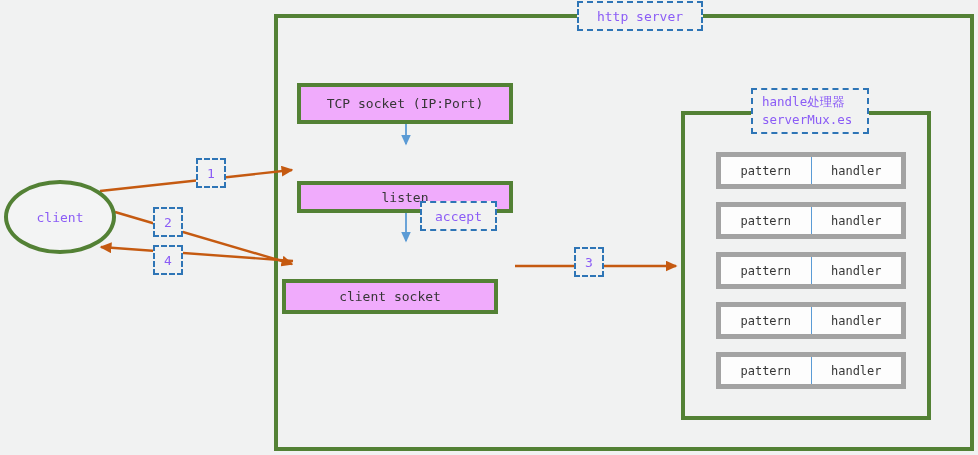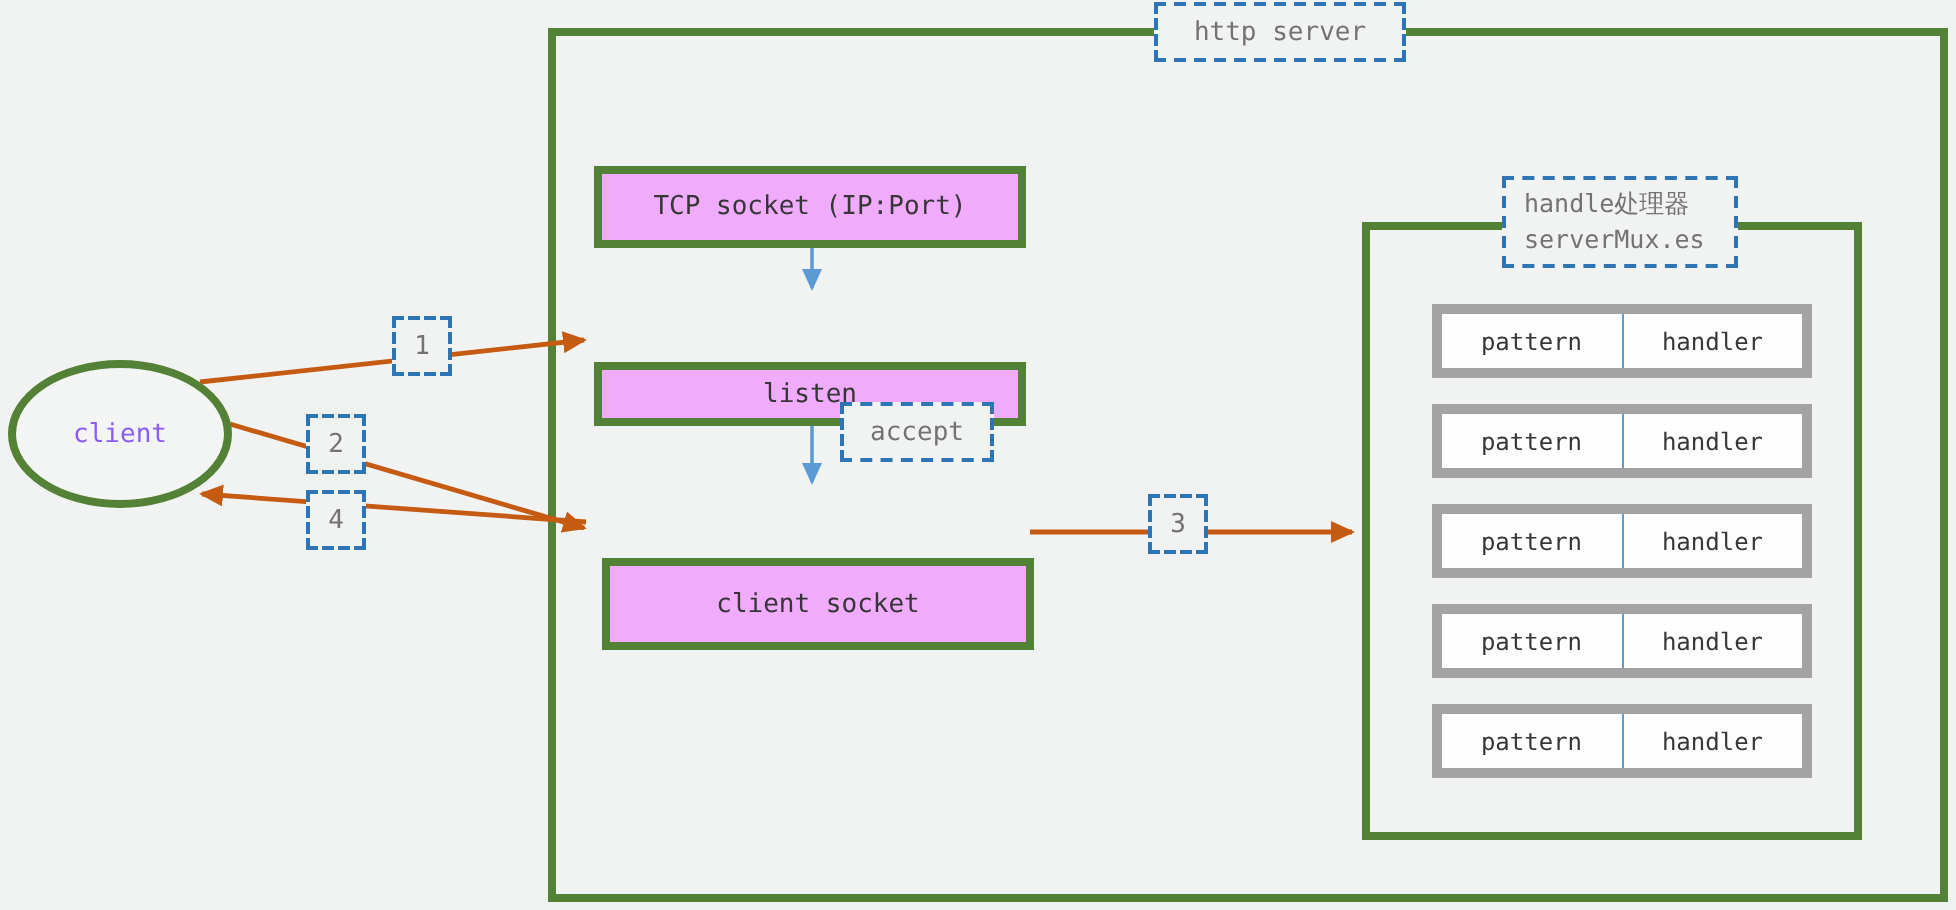--- a/index.html
+++ b/index.html
@@ -38,21 +38,21 @@
     white-space:nowrap;
     margin-top:32px;
   }
   
   .chip {
     position:absolute;
     background:#f1f2f2;
     border:2px dashed #2e75b6;
     box-sizing:border-box;
     display:flex; align-items:center; justify-content:center;
-    font-size:13px; color:#737373;
+    font-size:13px; color:#8b5cf6;
     white-space:nowrap;
   }
   .chip.multiline {
     flex-direction:column;
     align-items:flex-start;
     justify-content:center;
     padding-left:9px;
     font-size:12.5px;
     line-height:18px;
   }
@@ -119,21 +119,21 @@
   <div class="ellipse">
     <span>client</span>
   </div>
 
   <div class="node" style="left:297px; top:51px;  width:216px; height:41px;">
     <span>TCP socket (IP:Port)</span>
   </div>
   <div class="node" style="left:297px; top:149px; width:216px; height:32px;">
     <span>listen</span>
   </div>
-  <div class="node" style="left:301px; top:247px; width:216px; height:46px;">
+  <div class="node" style="left:282px; top:247px; width:216px; height:35px;">
     <span>client socket</span>
   </div>
 
   <div class="mux-box"></div>
 
   <div class="mrow" style="top:152px;">
     <div class="cell">pattern</div>
     <div class="cell right">handler</div>
   </div>
   <div class="mrow" style="top:202px;">

